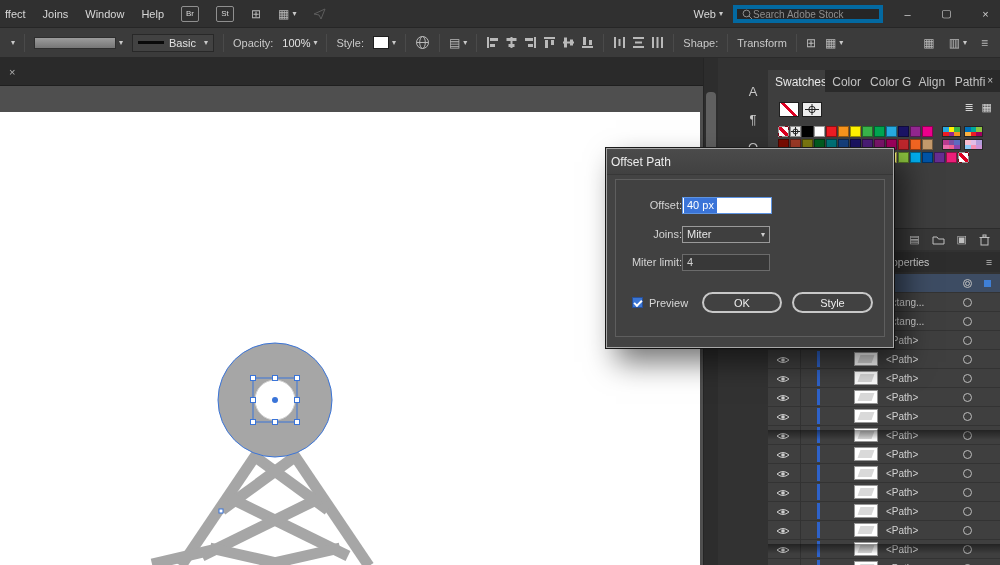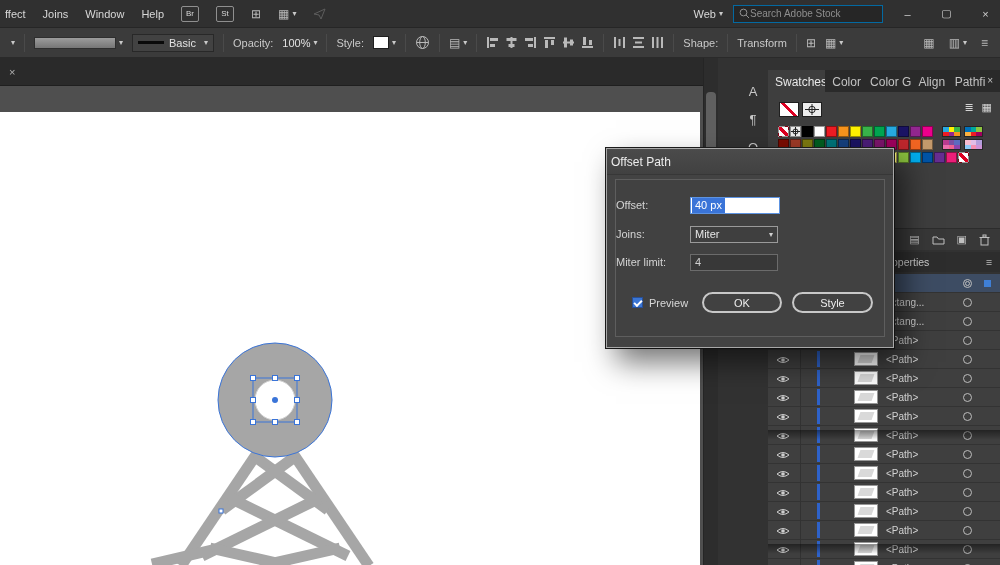--- a/index.html
+++ b/index.html
@@ -7,21 +7,21 @@
 
 #menubar{position:absolute;left:0;top:0;width:1000px;height:28px;background:#303030;border-bottom:1px solid #262626;display:flex;align-items:center;z-index:20}
 .mb-left{display:flex;align-items:center;gap:17px;padding-left:5px}
 .menu-item{font-size:11px;color:#d8d8d8;cursor:default}
 .badge{width:18px;height:16px;border:1px solid #8f8f8f;border-radius:2px;color:#d8d8d8;font-size:8px;display:flex;align-items:center;justify-content:center}
 .mb-icon{color:#b9b9b9;font-size:12px;display:flex;align-items:center}
 .dim{opacity:.5}
 .chev{font-size:8px;color:#c9c9c9;margin-left:3px}
 .mb-right{margin-left:auto;display:flex;align-items:center;gap:10px}
 .ws{color:#d8d8d8;font-size:11px;display:flex;align-items:center}
-.searchbox{width:150px;height:18px;background:#262626;border:1px solid #0369a1;display:flex;align-items:center;padding:0 5px}
+.searchbox{width:150px;height:18px;background:#262626;border:4px solid #0369a1;display:flex;align-items:flex-start;padding:0 5px}
 .searchbox input{background:transparent;border:none;outline:none;color:#bbb;font-size:10px;width:118px;font-family:inherit}
 .searchbox input::placeholder{color:#8e8e8e}
 .winbtn{width:29px;height:27px;display:flex;align-items:center;justify-content:center;color:#cfcfcf;font-size:11px}
 #controlbar{position:absolute;left:0;top:28px;width:1000px;height:30px;background:#3b3b3b;display:flex;align-items:center;gap:9px;padding:0 8px;z-index:20;border-bottom:1px solid #2a2a2a}
 .cdiv{width:1px;height:18px;background:#2c2c2c;border-right:1px solid #4a4a4a}
 .clabel{font-size:11px;color:#c9c9c9;white-space:nowrap}
 .cvalue{font-size:11px;color:#e3e3e3}
 .wprof-bar{width:82px;height:12px;background:linear-gradient(180deg,#9c9c9c,#767676);border:1px solid #2e2e2e;display:inline-block}
 .brush{display:flex;align-items:center;gap:5px;border:1px solid #282828;background:#424242;padding:2px 5px}
 .stroke-line{width:26px;height:3px;background:#0a0a0a;display:inline-block}
@@ -70,21 +70,21 @@
 .l-label{position:absolute;left:118px;top:4px;font-size:10px;color:#d2d2d2;white-space:nowrap}
 .l-target{position:absolute;right:28px;top:5px;width:9px;height:9px;border:1px solid #bdbdbd;border-radius:50%}
 .l-target.tsel::after{content:"";position:absolute;inset:1px;border:1px solid #bdbdbd;border-radius:50%}
 .l-selsq{position:absolute;right:9px;top:6px;width:7px;height:7px;background:#3f7fd6}
 .shadowband{position:absolute;left:0;width:232px;height:10px;background:linear-gradient(to bottom,rgba(0,0,0,.45),rgba(0,0,0,0));pointer-events:none;z-index:3}
 
 #dialog{position:absolute;left:606px;top:148px;width:288px;height:200px;background:#434343;border:1px solid #a8a8a8;box-shadow:10px 14px 28px rgba(0,0,0,.55),0 0 0 1px #1e1e1e;z-index:60}
 .dlg-title{height:26px;line-height:26px;padding-left:4px;font-size:12px;color:#ededed;background:linear-gradient(#4b4b4b,#414141);border-bottom:1px solid #373737}
 .dlg-body{position:absolute;left:8px;right:8px;top:30px;bottom:10px;border:1px solid #5e5e5e;background:#414141}
 .frow{position:absolute;left:0;right:0;height:18px;display:flex;align-items:center}
-.frow label{width:66px;text-align:left;font-size:11px;color:#d4d4d4;margin-right:8px}
+.frow label{width:66px;text-align:right;font-size:11px;color:#d4d4d4;}
 .txt-input{width:90px;height:17px;background:#fff;border:1px solid #5d93e1;font-size:11px;display:flex;align-items:flex-end}
 .sel-text{background:#3a74d8;color:#fff;padding:0 3px;margin-left:1px;line-height:15px}
 .selectbox{width:88px;height:17px;background:#3f3f3f;border:1px solid #9a9a9a;color:#e6e6e6;font-size:11px;display:flex;align-items:center;padding:0 4px}
 .selectbox .chev2{margin-left:auto;font-size:8px;color:#d0d0d0}
 .txt-dark{width:88px;height:17px;background:#383838;border:1px solid #6b6b6b;color:#cfcfcf;font-size:11px;display:flex;align-items:center;padding:0 4px}
 .dlg-bottom{position:absolute;left:0;right:0;top:112px;height:24px}
 .checkbox{position:absolute;left:16px;top:5px;width:11px;height:11px;background:#3a75d4;border:1px solid #274f97}
 .checkbox::after{content:"";position:absolute;left:1px;top:2px;width:6px;height:3px;border-left:2px solid #fff;border-bottom:2px solid #fff;transform:rotate(-45deg)}
 .cb-label{position:absolute;left:33px;top:5px;font-size:11px;color:#d8d8d8}
 .pill{position:absolute;top:0;height:21px;border:2px solid #c8c8c8;border-radius:11px;background:transparent;color:#ececec;font-size:11px;font-family:inherit;cursor:pointer}

